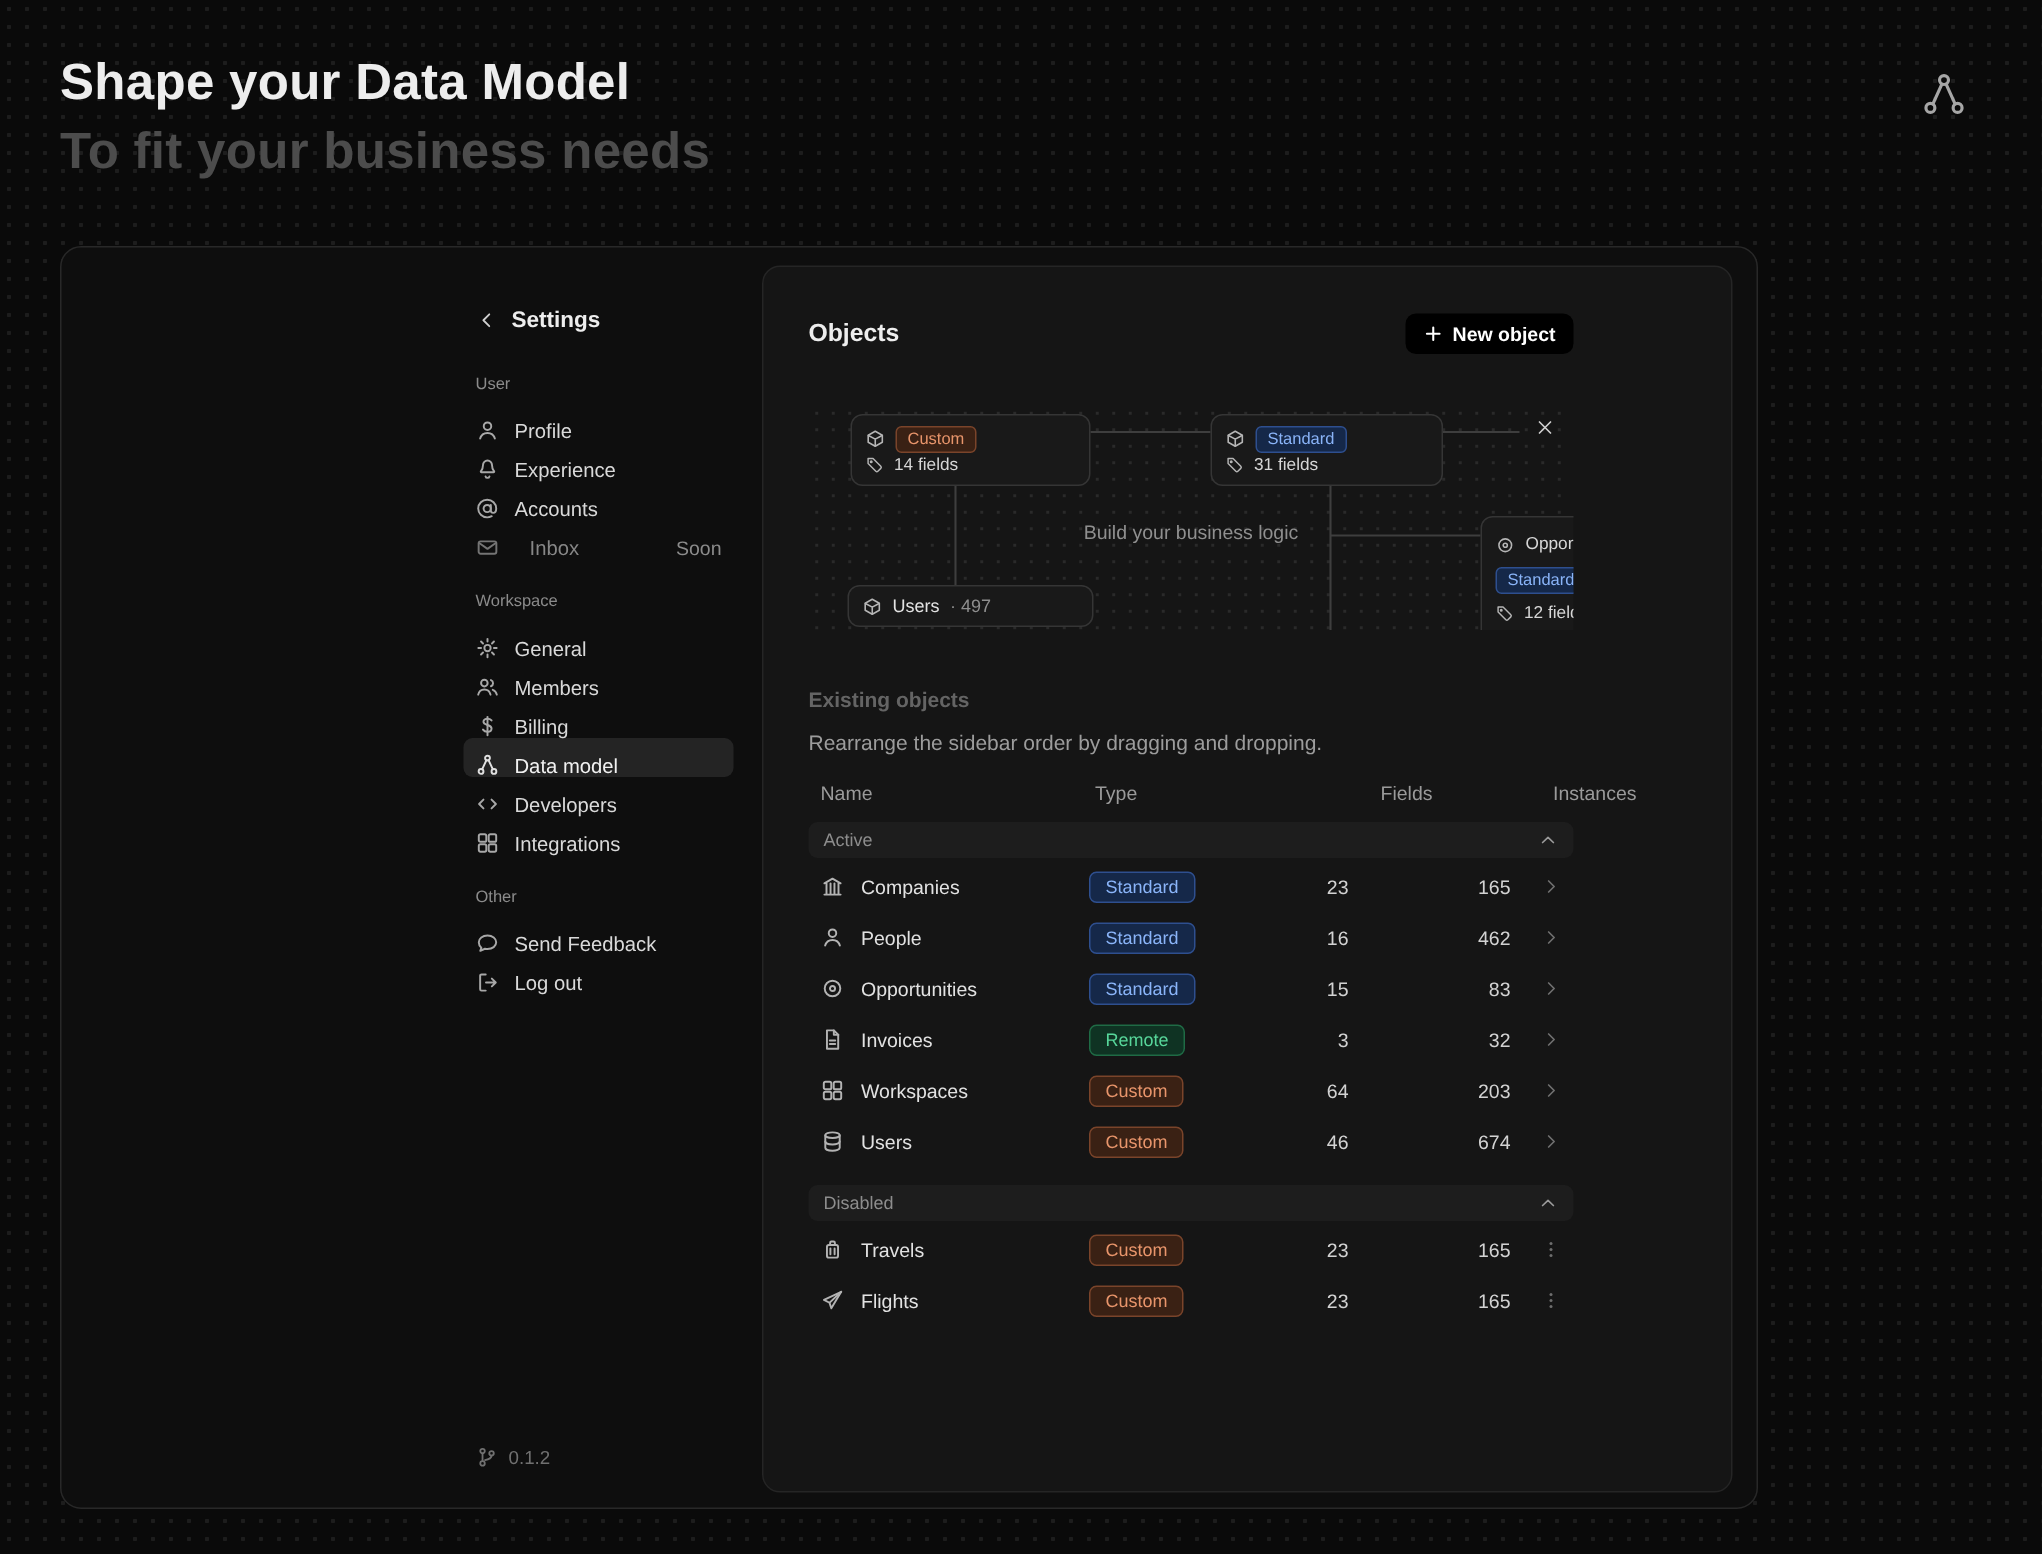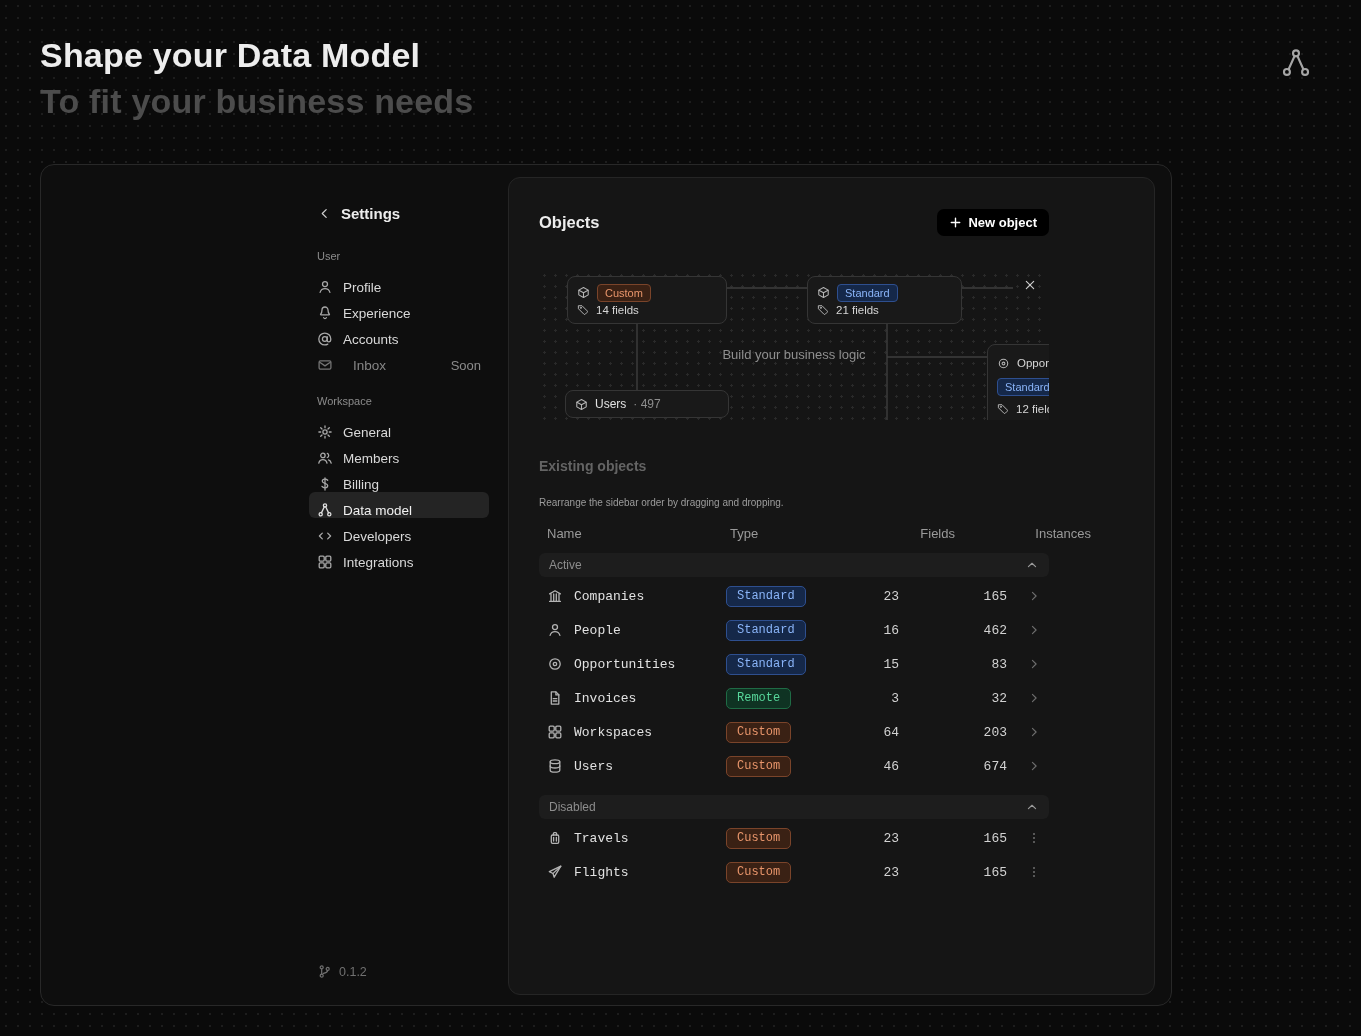--- a/index.html
+++ b/index.html
@@ -76,30 +76,30 @@
   
   .badge { display:inline-flex; align-items:center; justify-content:center; border-radius:5px;
            font-size:12px; padding:2px 10px; border:1px solid transparent; line-height:15px; }
   .badge--sm { font-size:11px; padding:1px 7px; border-radius:4px; line-height:14px; }
   .badge--standard { background:#152849; border-color:#2e4f8f; color:#8ab4f8; }
   .badge--custom   { background:#3a2114; border-color:#7a442a; color:#e8956b; }
   .badge--remote   { background:#0f3323; border-color:#1f6b45; color:#57d69a; }
 
   
   .existing-heading { margin-top:38px; font-size:14px; font-weight:600; color:#646464; }
-  .existing-sub { margin-top:23px; font-size:10px; color:#9c9c9c; }
+  .existing-sub { margin-top:13px; font-size:14px; color:#9c9c9c; }
   .thead { display:grid; grid-template-columns:155px 132px 65px 108px 42px; align-items:center;
            width:510px; margin-top:18px; padding-left:8px; font-size:13px; color:#9a9a9a;gap:28px; }
   .thead .right { text-align:right; }
   .group-bar { display:flex; align-items:center; justify-content:space-between; width:510px; height:24px;
                background:#1d1d1d; border-radius:6px; padding:0 10px; margin-top:12px;
                font-size:12px; color:#8d8d8d; cursor:pointer; }
   .group-bar svg { color:#9a9a9a; }
   .trow { display:grid; grid-template-columns:179px 110px 63px 108px 42px; align-items:center;
-          width:510px; height:34px; padding-left:8px; font-size:13px; cursor:pointer;font-family:Liberation Mono, monospace; }
+          width:510px; height:34px; padding-left:8px; font-size:13px; cursor:pointer; }
   .cell-name { display:flex; align-items:center; gap:11px; color:#e2e2e2; }
   .cell-name svg { color:#b3b3b3; }
   .cell-num { text-align:right; color:#d2d2d2; }
   .cell-end { text-align:right; padding-right:8px; color:#6e6e6e; display:flex; justify-content:flex-end; }
   .rows-group { margin-top:2px; }
 </style>
 </head>
 <body>
 
 <svg width="0" height="0" style="position:absolute" aria-hidden="true">
@@ -305,20 +305,35 @@
         <span>Developers</span>
       </div>
       <div class="nav-item">
         <svg class="ic" width="16" height="16" viewBox="0 0 16 16">
             <use href="#i-grid"></use>
           </svg>
         <span>Integrations</span>
       </div>
     </div>
 
+    <div class="section">
+      <div class="section-label">Other</div>
+      <div class="nav-item">
+        <svg class="ic" width="16" height="16" viewBox="0 0 16 16">
+            <use href="#i-chat"></use>
+          </svg>
+        <span>Send Feedback</span>
+      </div>
+      <div class="nav-item">
+        <svg class="ic" width="16" height="16" viewBox="0 0 16 16">
+            <use href="#i-logout"></use>
+          </svg>
+        <span>Log out</span>
+      </div>
+    </div>
   </div>
 
   <div class="version">
     <svg class="ic" width="15" height="15" viewBox="0 0 16 16">
         <use href="#i-git"></use>
       </svg>
     <span>0.1.2</span>
   </div>
 
   <div class="panel">
@@ -357,21 +372,21 @@
         <div class="cnode-row">
           <svg class="ic" width="13" height="13" viewBox="0 0 16 16">
               <use href="#i-box"></use>
             </svg>
           <span class="badge badge--standard badge--sm">Standard</span>
         </div>
         <div class="cnode-row">
           <svg class="ic" width="12" height="12" viewBox="0 0 16 16">
               <use href="#i-tag"></use>
             </svg>
-          <span>21 fields</span>
+          <span>31 fields</span>
         </div>
       </div>
 
       <div class="center-text">Build your business logic</div>
 
       <div class="users-node" style="left:26px; top:120px; width:164px; height:28px;">
         <svg class="ic" width="13" height="13" viewBox="0 0 16 16">
             <use href="#i-box"></use>
           </svg>
         <span>Users</span>

